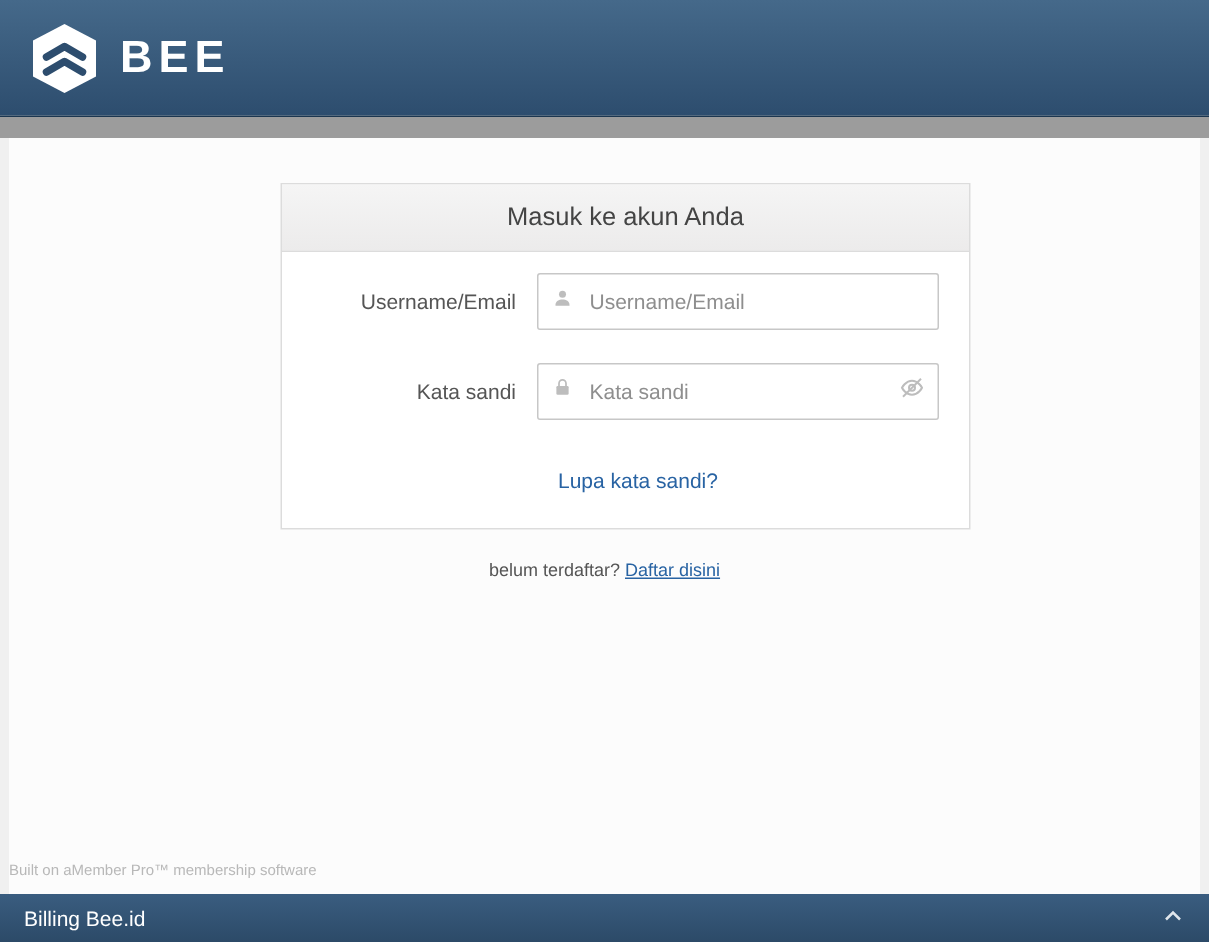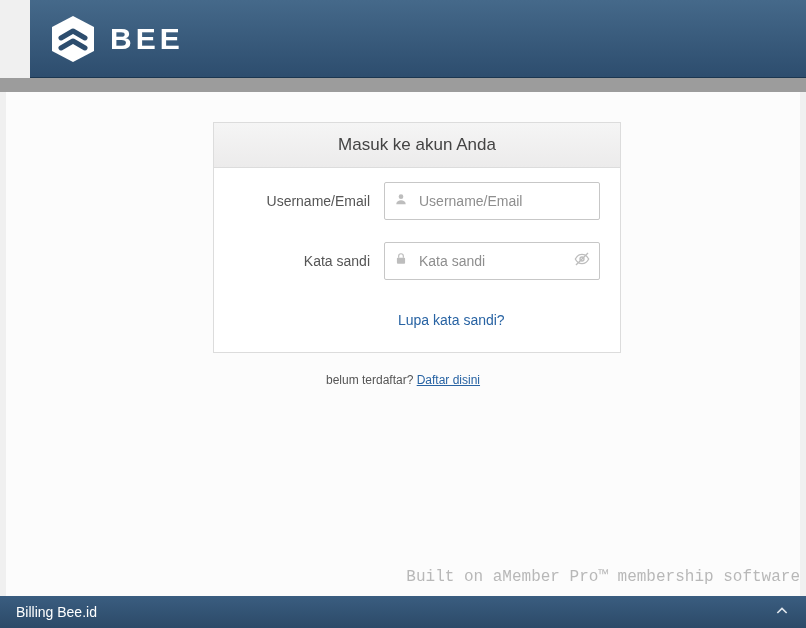--- a/index.html
+++ b/index.html
@@ -13,21 +13,20 @@
     height: 628px;
     overflow: hidden;
   }
   .header {
     background: linear-gradient(to bottom, #45698a 0%, #2d4d6e 100%);
     height: 78px;
     display: flex;
     align-items: center;
     padding-left: 20px;
     border-bottom: 1px solid #1b3650;
-    margin-left: 30px;
   }
   .logo-wrap {
     display: flex;
     align-items: center;
     gap: 14px;
   }
   .logo-text {
     color: #fff;
     font-weight: 800;
     font-size: 30px;
@@ -41,21 +40,21 @@
     flex: 1;
     background: #fcfcfc;
     padding: 30px 0 0 0;
     display: flex;
     flex-direction: column;
     align-items: center;
     position: relative;
     margin: 0 6px;
   }
   .login-card {
-    width: 408px;
+    width: 460px;
     border: 1px solid #dcdcdc;
     background: #fff;
     margin-left: 28px;
   }
   .card-title {
     background: linear-gradient(to bottom, #f5f5f5, #ecebeb);
     text-align: center;
     padding: 12px 0;
     font-size: 17px;
     color: #444;
@@ -133,24 +132,23 @@
   }
   .register-link {
     color: #2863a3;
     text-decoration: underline;
     cursor: pointer;
   }
   .built-on {
     position: absolute;
     bottom: 10px;
     width: 100%;
-    text-align: right;
-    font-size: 16px;
+    text-align: left;
+    font-size: 10px;
     color: #b8b8b8;
-    font-family: Liberation Mono, monospace;
   }
   .footer {
     background: linear-gradient(to bottom, #3a5d80, #2c4a68);
     color: #fff;
     height: 18px;
     display: flex;
     align-items: center;
     justify-content: space-between;
     padding: 16px 16px;
     font-size: 14px;

